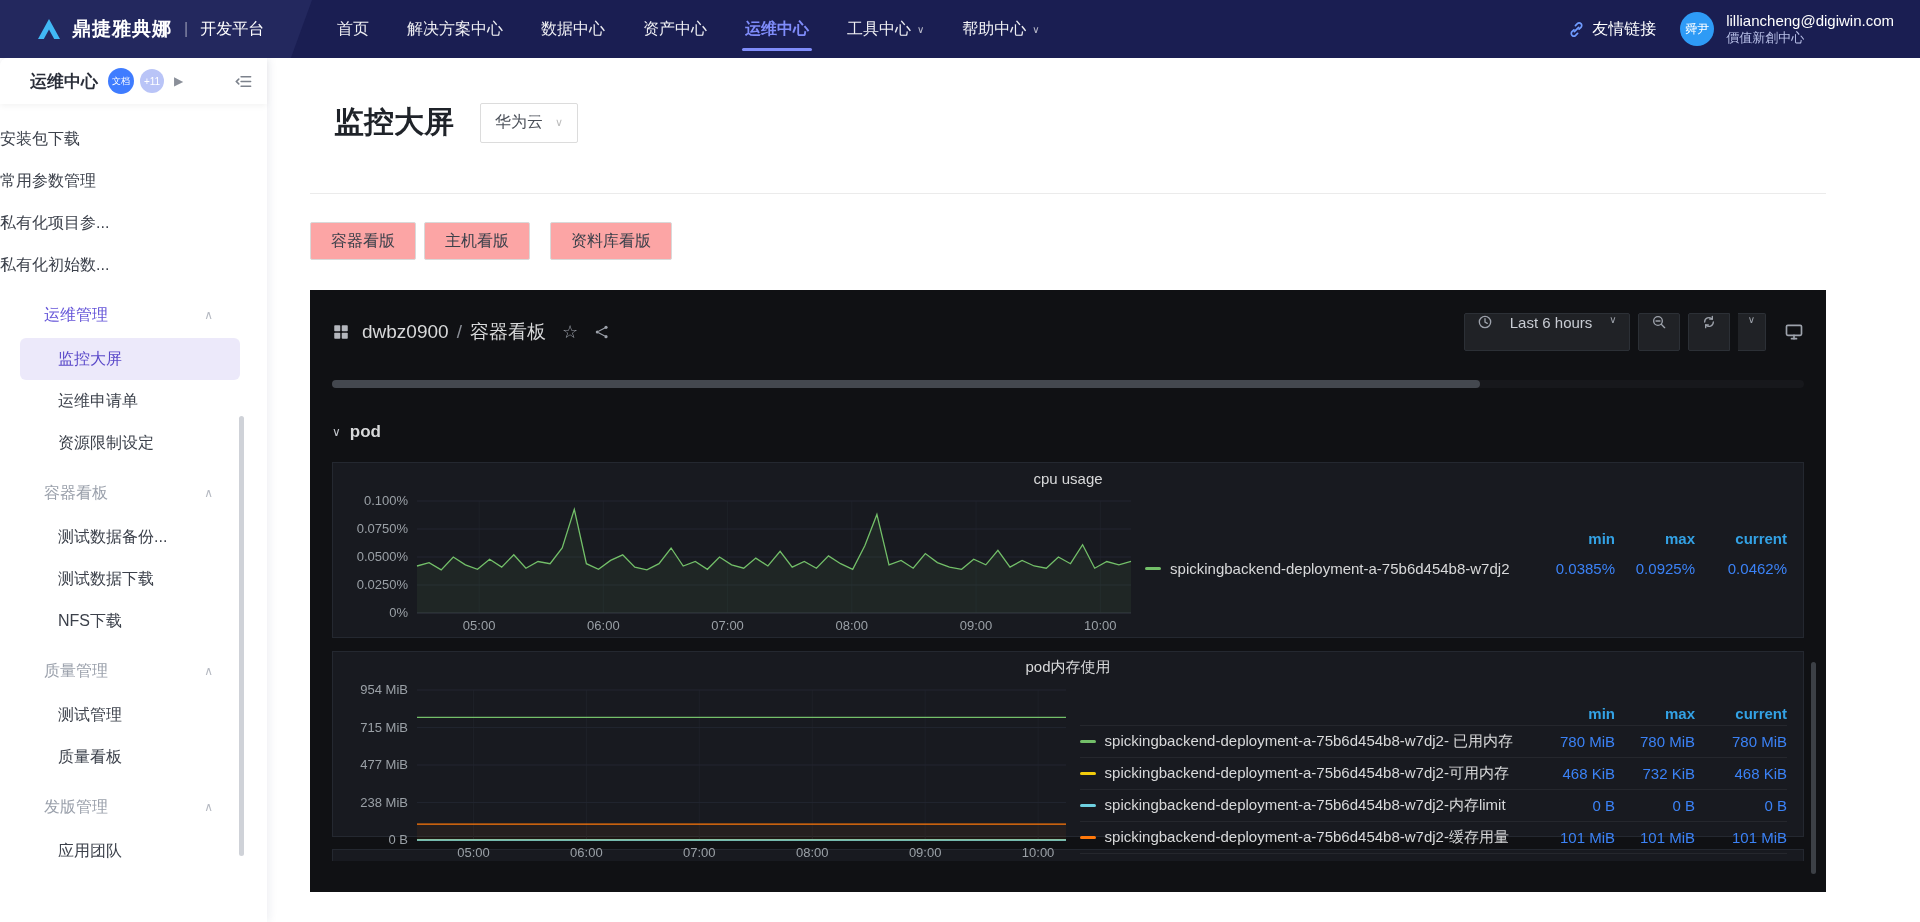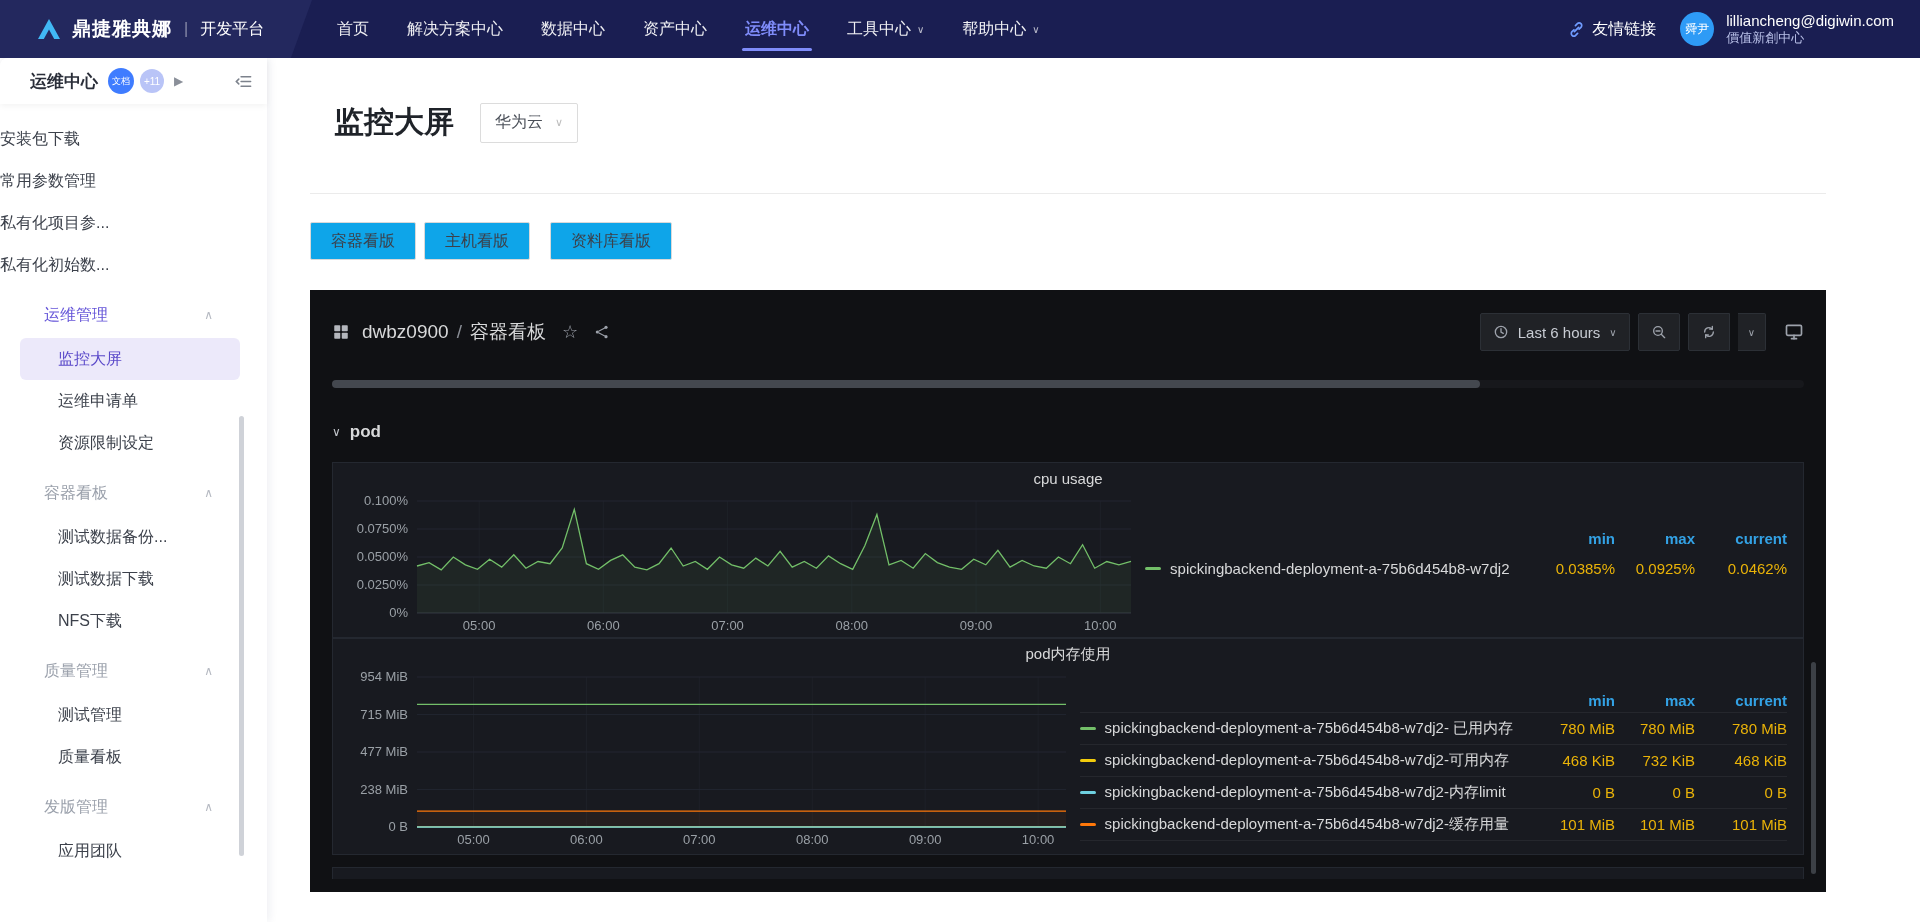--- a/index.html
+++ b/index.html
@@ -53,68 +53,68 @@
   
   .content { position:absolute; left:267px; top:58px; right:0; bottom:0; background:#fff; padding-left:43px; overflow:hidden; }
   .content-inner { width:1516px; padding-top:44px; }
   .title-row { display:flex; align-items:center; }
   .page-title { font-size:30px; font-weight:bold; color:#1f2329; margin-left:24px; }
   .cloud-select { margin-left:26px; border:1px solid #dcdcdc; border-radius:2px; height:40px; display:flex; align-items:center;
     padding:0 14px; font-size:16px; color:#4a4f58; cursor:pointer; background:#fff; }
   .cloud-select .caret { margin-left:12px; color:#bcbcbc; font-size:11px; }
   .h-divider { margin-top:50px; height:1px; background:#ebebeb; }
   .tabs-row { margin-top:28px; display:flex; }
-  .view-tab { height:38px; line-height:36px; border:1px solid #d9d9d9; border-radius:2px; background:#0ea5e9;
+  .view-tab { height:38px; line-height:36px; border:1px solid #d9d9d9; border-radius:2px; background:#fca5a5;
     padding:0 20px; font-size:16px; color:#3c414b; cursor:pointer; }
   .view-tab + .view-tab { margin-left:8px; }
   .view-tab:last-child { margin-left:20px; }
 
   
   .dashboard { position:relative; margin-top:30px; width:1516px; height:602px; background:#101114; padding:20px 22px 0 22px; }
   .db-header { height:44px; display:flex; align-items:center; }
   .db-title-grid { display:flex; margin-right:12px; }
   .db-title { font-size:19px; color:#d8d9da; font-weight:500; }
   .db-title .sep { color:#8a8e96; margin:0 8px; font-weight:400; }
   .db-star { color:#9da2ab; font-size:18px; margin-left:16px; cursor:pointer; }
   .db-share { margin-left:16px; cursor:pointer; display:flex; }
   .db-controls { margin-left:auto; display:flex; align-items:center; }
   .db-btn { height:38px; background:#202226; border:1px solid #2c3036; border-radius:2px; color:#c8ccd3; font-size:15px;
-    display:flex; align-items:center; padding:0 12px; cursor:pointer; }
+    display:flex; align-items:flex-start; padding:0 12px; cursor:pointer;gap:8px; }
   .db-btn .caret { font-size:10px; color:#9da2ab; margin-left:9px; }
   .db-btn svg { flex:0 0 auto; }
   .btn-time svg { margin-right:9px; }
   .db-btn + .db-btn, .refresh-group { margin-left:8px; }
   .refresh-group { display:flex; }
   .refresh-group .db-btn { border-radius:2px 0 0 2px; }
   .refresh-group .db-btn.caret-part { border-left:none; border-radius:0 2px 2px 0; padding:0 10px; }
   .tv-btn { margin-left:18px; cursor:pointer; display:flex; }
   .db-hscroll { margin-top:26px; height:8px; background:#17181c; border-radius:4px; position:relative; cursor:pointer; }
   .db-hscroll .thumb { position:absolute; left:0; top:0; height:8px; width:78%; background:#44484f; border-radius:4px; }
   .db-section { margin-top:24px; height:40px; display:flex; align-items:center; color:#d8d9da; cursor:pointer; }
   .db-section .chev { font-size:12px; margin-right:9px; color:#c2c5cb; }
   .db-section .label { font-size:17px; font-weight:bold; }
   .db-vscroll { position:absolute; right:10px; top:372px; width:5px; height:212px; background:#3c4046; border-radius:3px; }
 
   .panel { background:#181a20; border:1px solid #242830; }
   .panel-1 { margin-top:10px; height:176px; }
-  .panel-2 { height:217px; }
+  .panel-2 { margin-top:13px; height:186px; }
   .panel-partial { margin-top:12px; height:12px; background:#181a20; border:1px solid #242830; border-bottom:none; }
   .panel-title { height:30px; display:flex; align-items:center; justify-content:center; font-size:15px; font-weight:500; color:#d8d9da; }
   .panel-body { display:flex; padding:0 10px 0 4px; }
   .plot { position:relative; }
   .panel-1 .plot { width:55.5%; height:142px; }
   .panel-2 .plot { width:51%; height:180px; }
   .plot text { fill:#9aa0a6; font-size:13px; font-family:"Liberation Sans","DejaVu Sans",sans-serif; }
 
   .legend { flex:1; min-width:0; padding-right:6px; }
   .panel-1 .legend { padding-top:32px; }
   .panel-2 .legend { padding-top:20px; }
   .lg-header { display:flex; align-items:center; height:26px; }
   .lg-header .spacer { flex:1; }
-  .lg-col { width:84px; text-align:right; font-size:15px; color:#eab308; white-space:nowrap; }
+  .lg-col { width:84px; text-align:right; font-size:15px; color:#3b82f6; white-space:nowrap; }
   .lg-col.max { width:80px; }
   .lg-col.cur { width:92px; }
   .lg-header .lg-col { color:#33a2e5; font-weight:bold; }
   .lg-row { display:flex; align-items:center; height:34px; }
   .panel-2 .lg-header { border-bottom:1px solid rgba(255,255,255,.06); height:24px; }
   .panel-2 .lg-row { height:32px; border-bottom:1px solid rgba(255,255,255,.06); }
   .lg-name-wrap { flex:1; min-width:0; display:flex; align-items:center; cursor:pointer; }
   .lg-dash { width:16px; height:3px; border-radius:2px; margin-right:9px; flex:0 0 auto; }
   .lg-name { font-size:15px; color:#d8d9da; white-space:nowrap; overflow:hidden; text-overflow:ellipsis; }
 </style>

